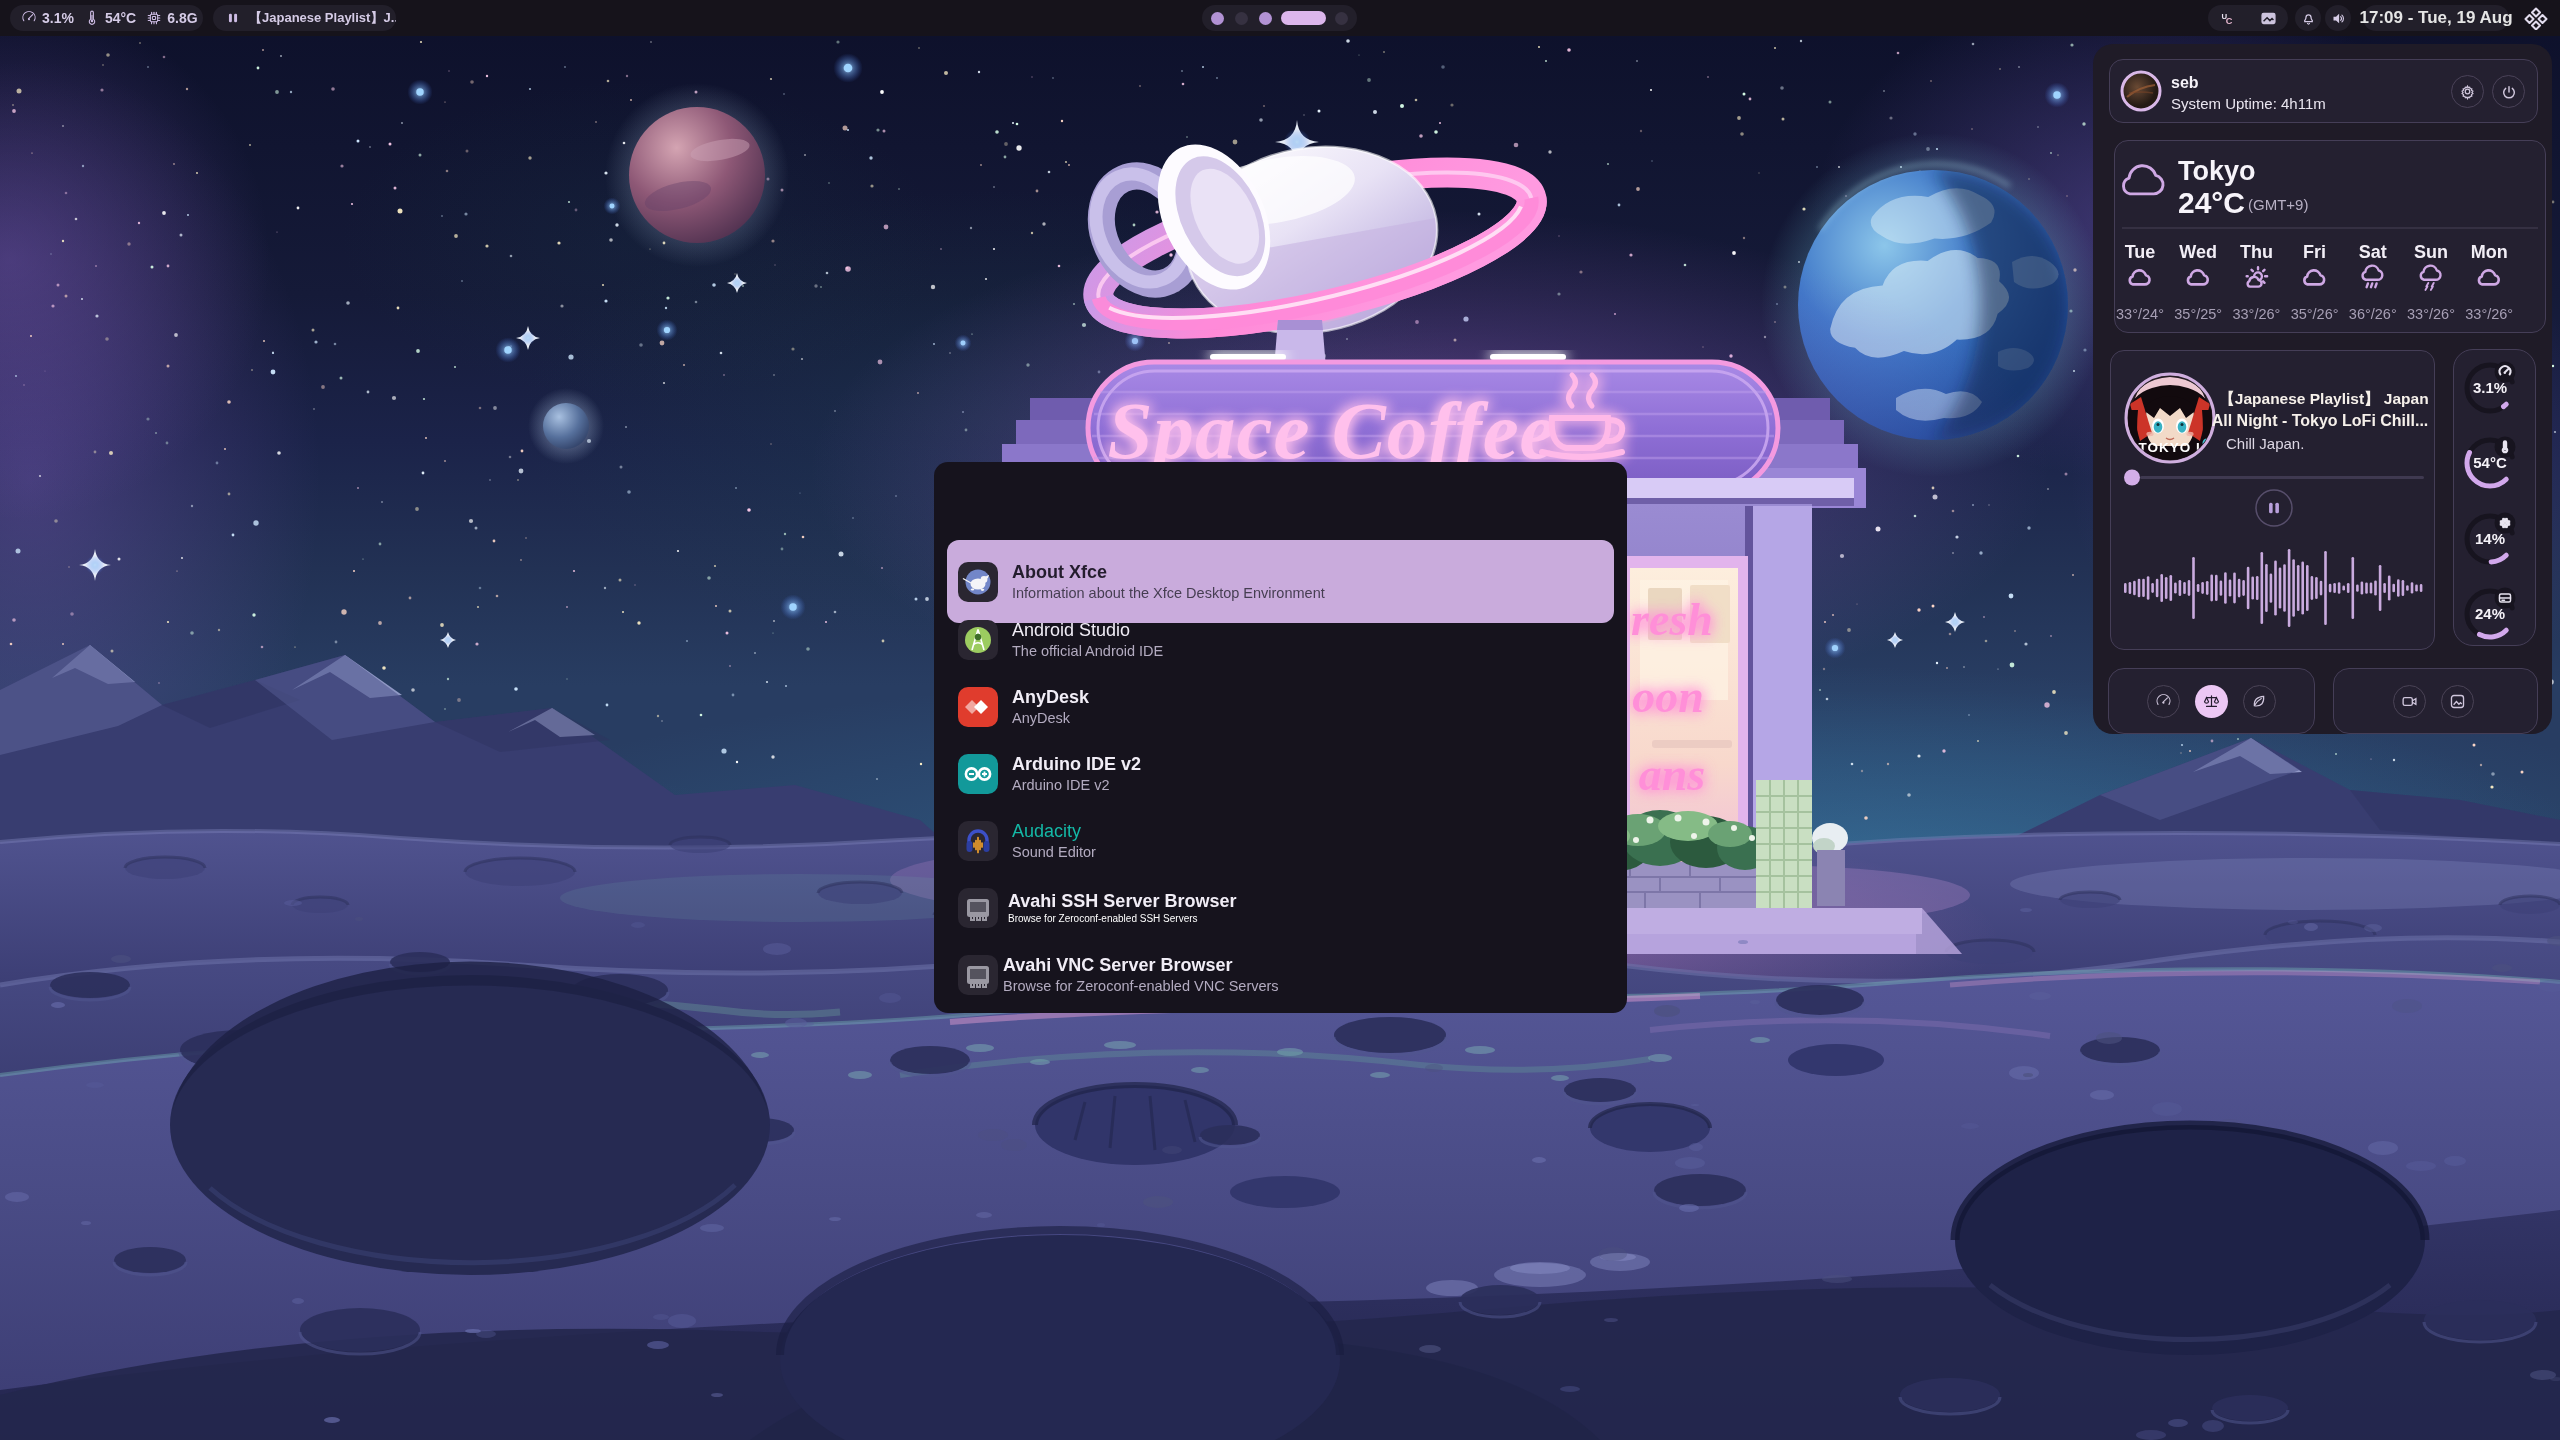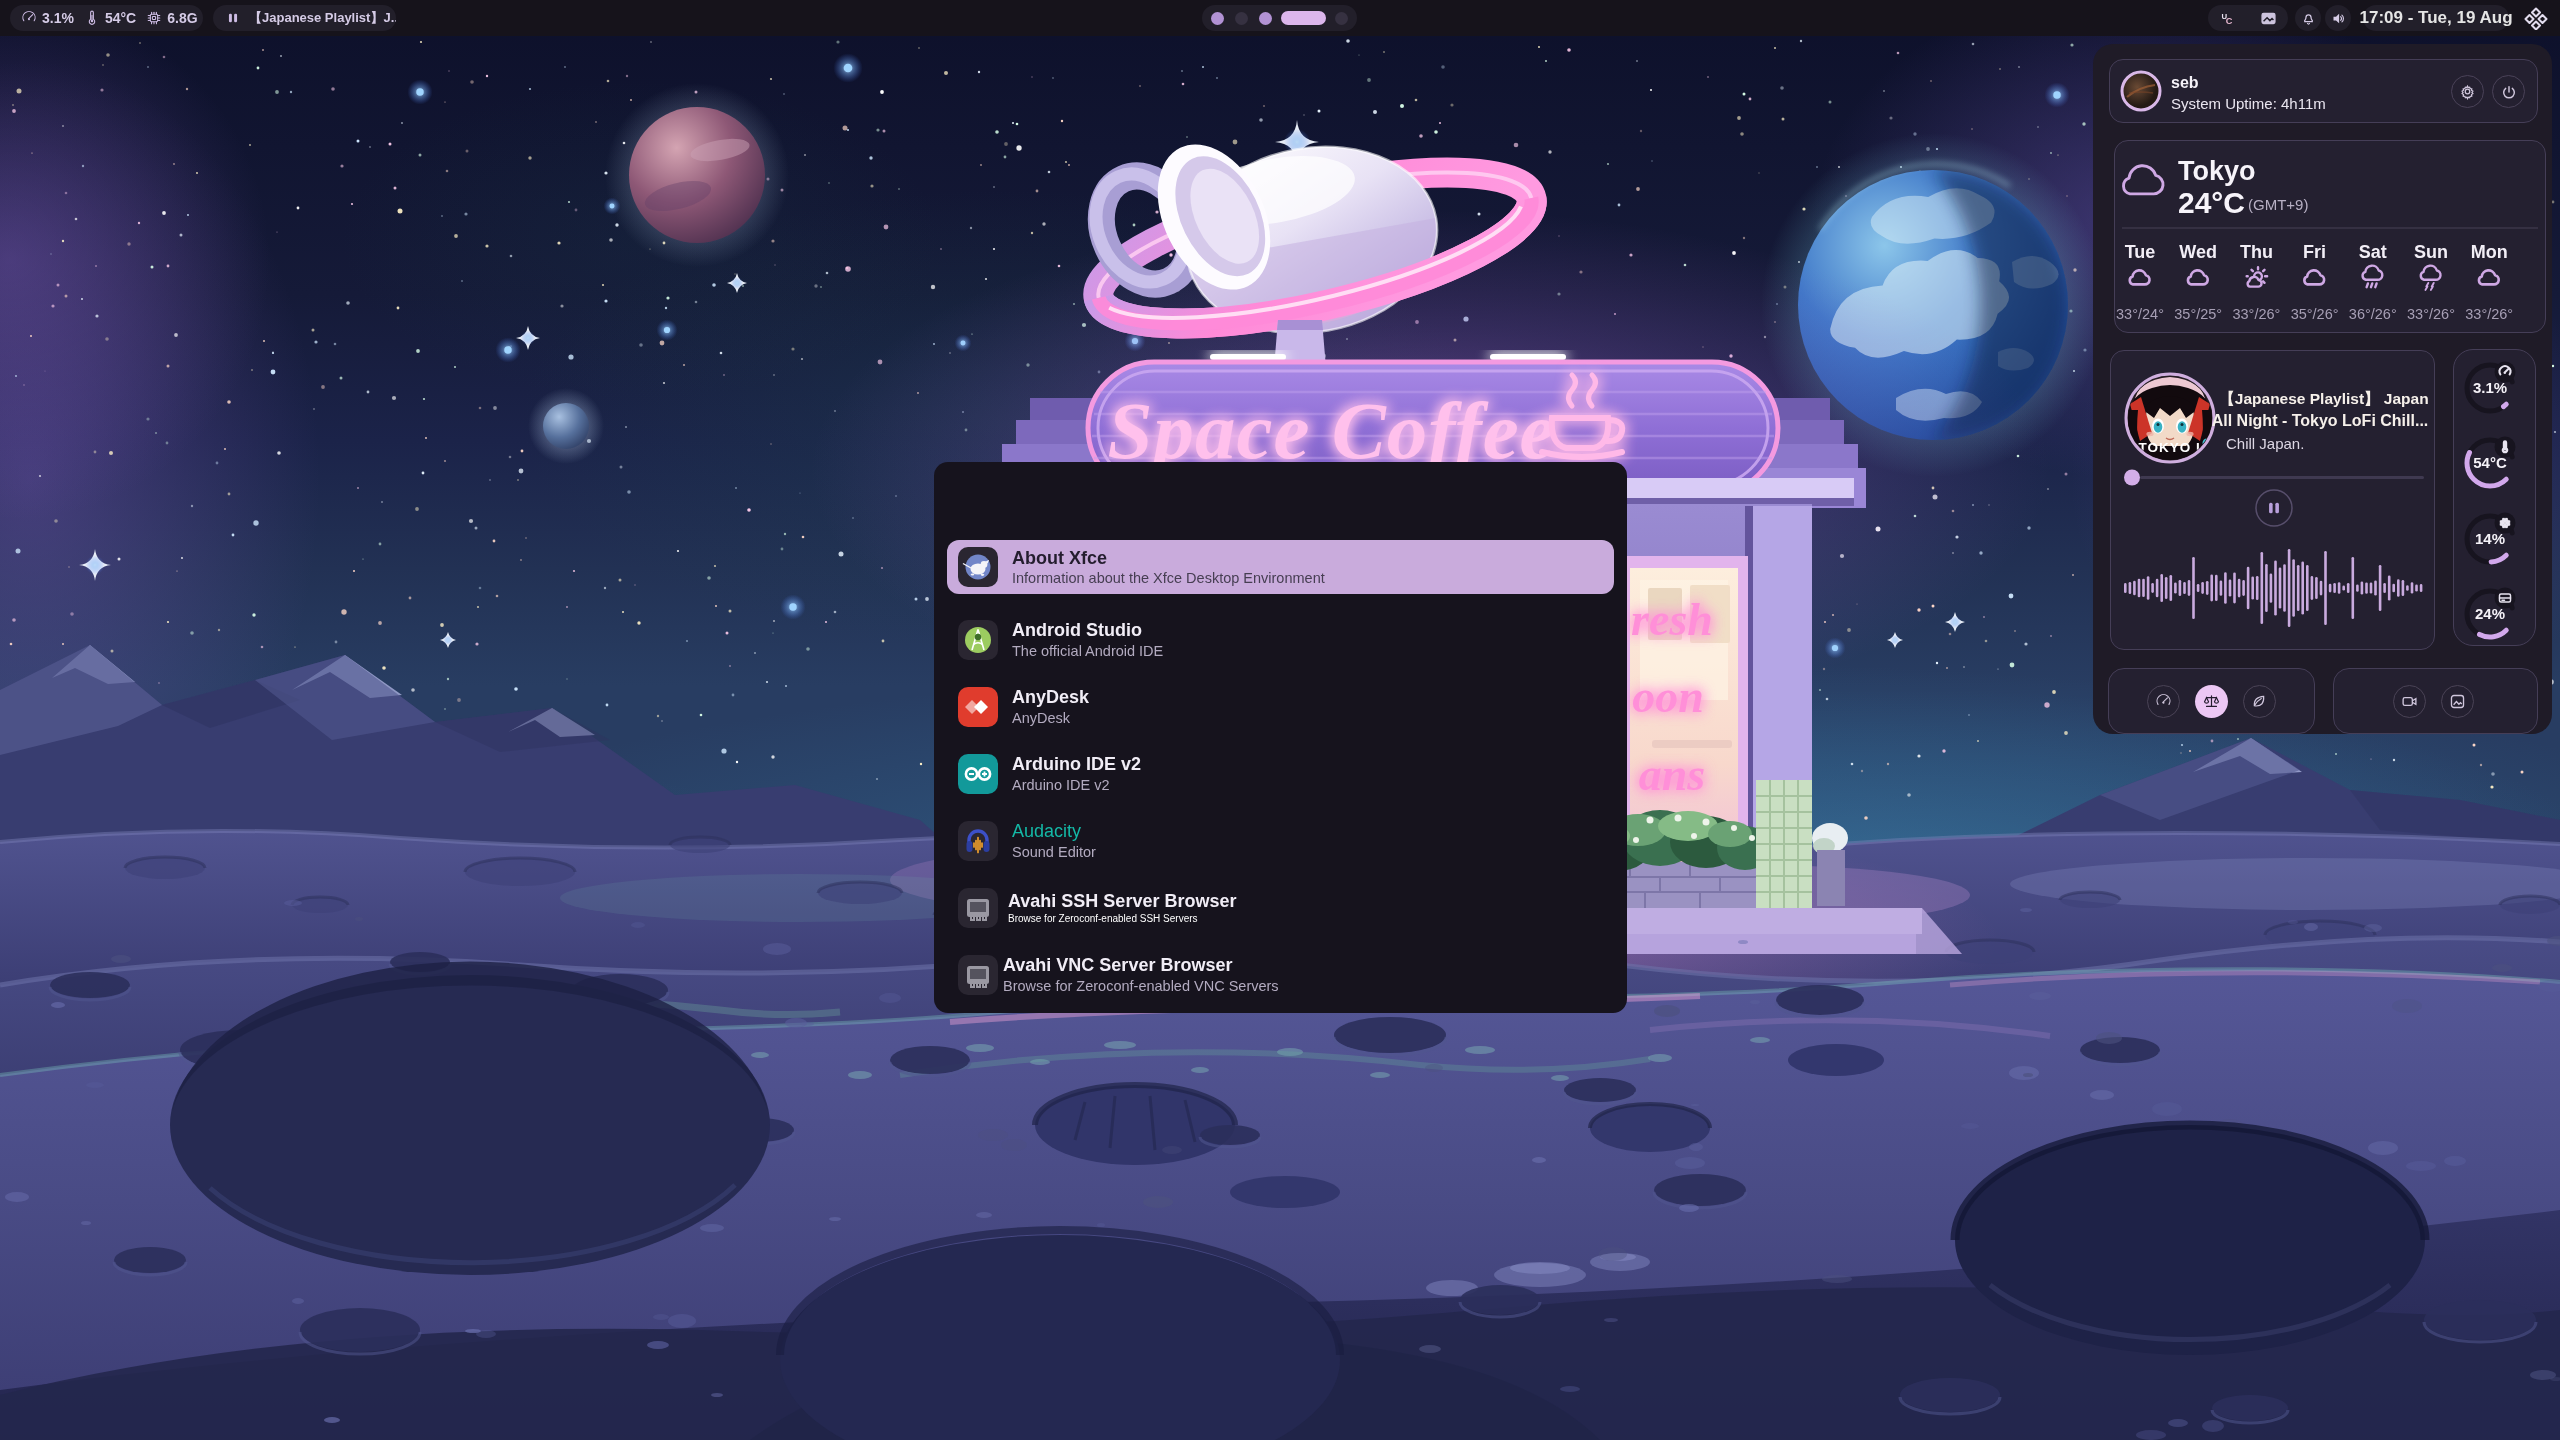--- a/index.html
+++ b/index.html
@@ -1511,21 +1511,21 @@
       <svg width="15" height="15" viewBox="0 0 24 24" fill="#d5cbe6">
         <path d="M 4 9 h 4 l 5 -4.5 v 15 L 8 15 H 4 z"></path>
         <path d="M 15.5 9 a 4.5 4.5 0 0 1 0 6 M 17.5 6.5 a 7.5 7.5 0 0 1 0 11" stroke="#d5cbe6" stroke-width="1.8" fill="none" stroke-linecap="round"></path>
       </svg>
     </div>
 <div class="abs" style="left:2363px;top:5px;width:146px;height:26px;background:#221f2a;border-radius:13px;display:flex;align-items:center;justify-content:center;color:#e5e5e5;font-size:17px;font-weight:700;white-space:nowrap">17:09 - Tue, 19 Aug</div>
 <div class="abs" style="left:2524px;top:6px"><svg width="24" height="24" viewBox="0 0 24 24" fill="none" stroke="#e2dcee" stroke-width="2" stroke-linejoin="round">
         <path d="M 12 2.5 L 16 6.5 L 12 10.5 L 8 6.5 Z M 5.5 9 L 9.5 13 L 5.5 17 L 1.5 13 Z M 18.5 9 L 22.5 13 L 18.5 17 L 14.5 13 Z M 12 15.5 L 16 19.5 L 12 23.5 L 8 19.5 Z"></path>
       </svg></div>
 <div class="abs" style="left:934px;top:462px;width:693px;height:551px;background:#16131d;border-radius:14px"></div>
-<div class="abs" style="left:947px;top:540px;width:667px;height:54px;background:#c9abdc;border-radius:12px;display:flex;align-items:center">
+<div class="abs" style="left:947px;top:540px;width:667px;height:83px;background:#c9abdc;border-radius:12px;display:flex;align-items:center">
 <div style="margin-left:11px;width:40px;height:40px"><svg width="40" height="40" viewBox="0 0 40 40">
           <rect width="40" height="40" rx="10" fill="#2a2631"></rect>
           <circle cx="20" cy="20" r="12.5" fill="#7286c8"></circle>
           <g fill="#f4f4f8">
             <ellipse cx="20" cy="22" rx="7.5" ry="5.5"></ellipse>
             <circle cx="26" cy="17.5" r="3.4"></circle>
             <path d="M 27 15 l 4 -2.2 -1.2 3.6 z"></path>
             <path d="M 13 21 L 5 16.5" stroke="#f4f4f8" stroke-width="1.4"></path>
             <ellipse cx="14.5" cy="27.5" rx="1.8" ry="1.1"></ellipse>
             <ellipse cx="24.5" cy="27.8" rx="1.8" ry="1.1"></ellipse>
@@ -1540,21 +1540,21 @@
 <div style="margin-left:11px;width:40px;height:40px"><svg width="40" height="40" viewBox="0 0 40 40">
           <rect width="40" height="40" rx="10" fill="#2a2631"></rect>
           <circle cx="20" cy="20" r="13" fill="#9ccc60"></circle>
           <g stroke="#fff" stroke-width="1.6" fill="none">
             <path d="M 20 9.5 L 14 30 M 20 9.5 L 26 30"></path>
             <path d="M 15.5 24.5 a 6.5 6.5 0 0 1 9 0"></path>
             <circle cx="20" cy="17" r="3.2" fill="#3d6e28" stroke="none"></circle>
           </g>
         </svg></div>
 <div style="margin-left:14px;line-height:1.25">
-        <div style="font-size:18px;font-weight:700;color:#f1edf6">Android Studio</div>
+        <div style="font-size:18px;font-weight:400;color:#f1edf6">Android Studio</div>
         <div style="font-size:14.5px;color:#b3abc0">The official Android IDE</div>
       </div>
     </div>
 <div class="abs" style="left:947px;top:674px;width:667px;height:65px;border-radius:12px;display:flex;align-items:center">
 <div style="margin-left:11px;width:40px;height:40px"><svg width="40" height="40" viewBox="0 0 40 40">
           <rect width="40" height="40" rx="10" fill="#e03c2d"></rect>
           <g fill="#fff">
             <path d="M 14 13 L 21 20 L 14 27 L 7 20 Z" opacity="0.55"></path>
             <path d="M 23 13 L 30 20 L 23 27 L 16 20 Z"></path>
           </g>

